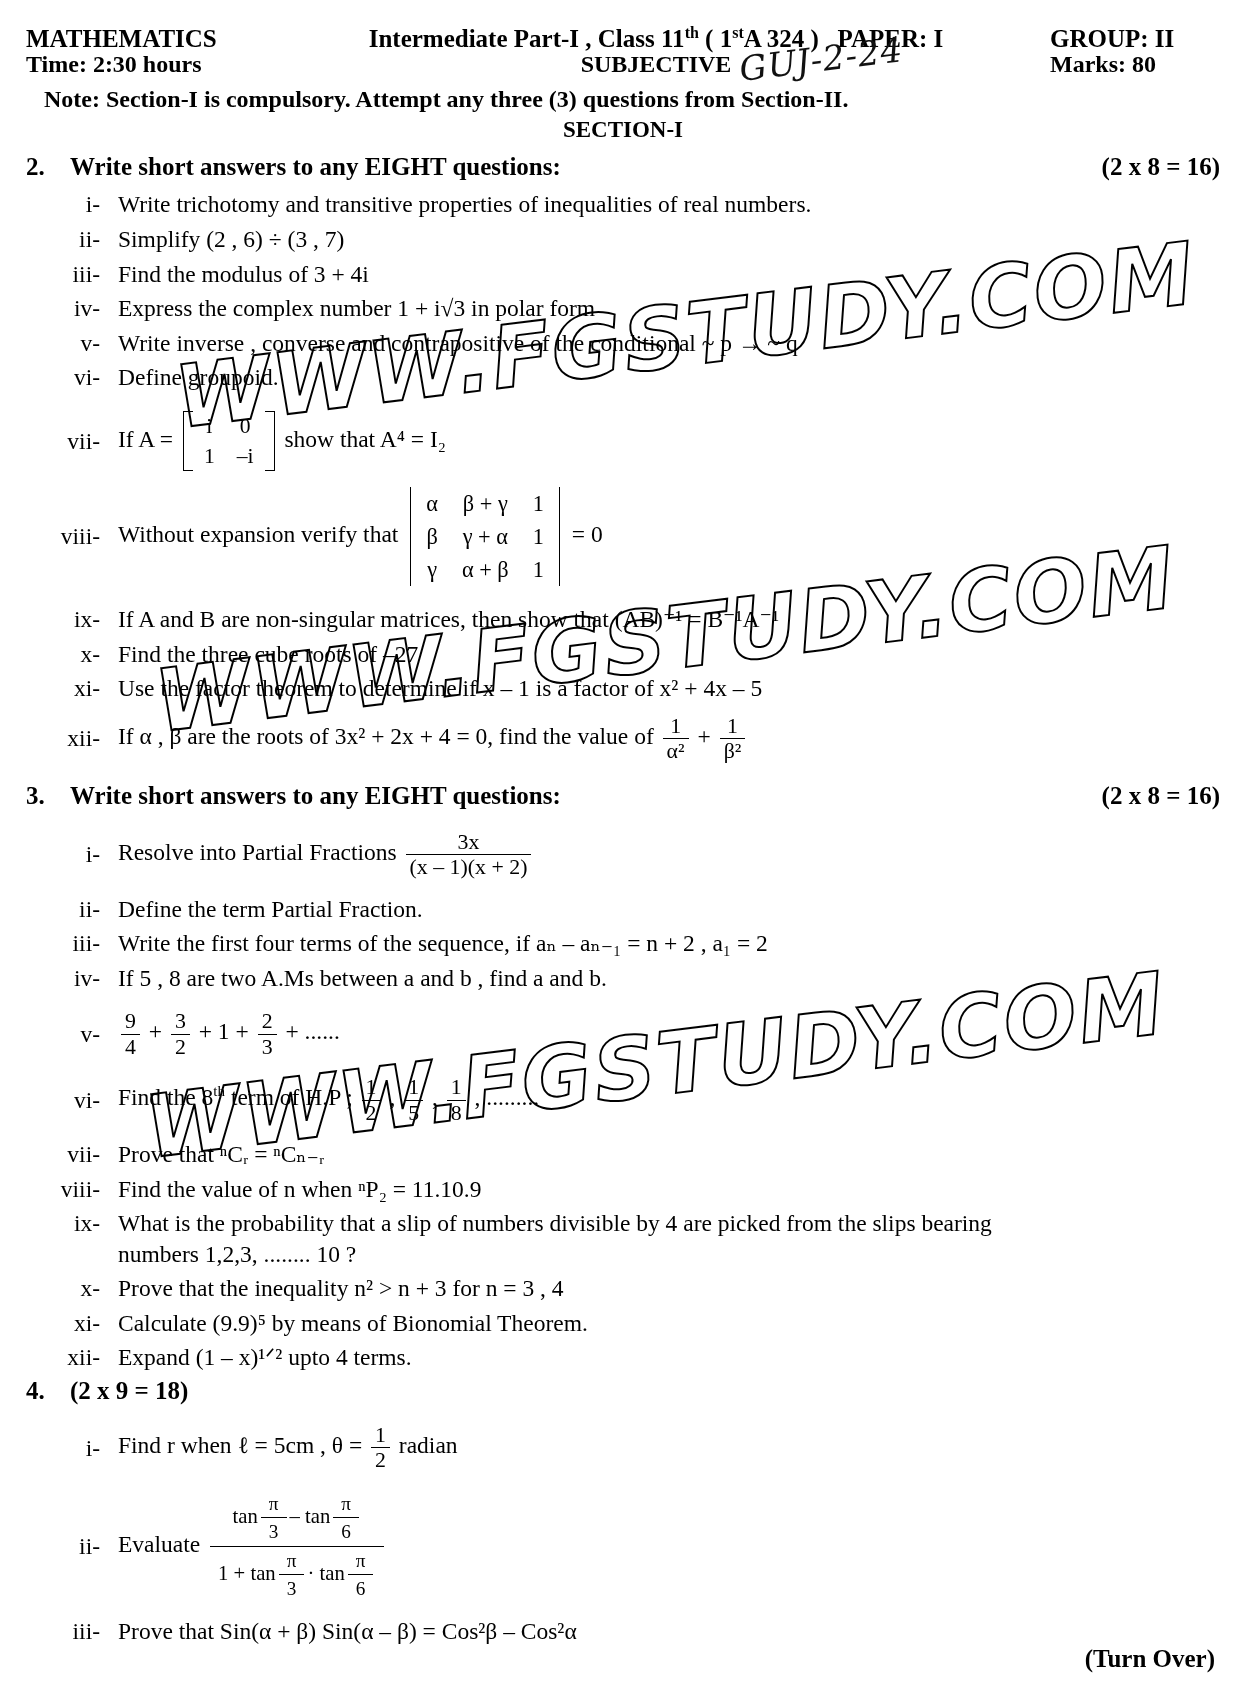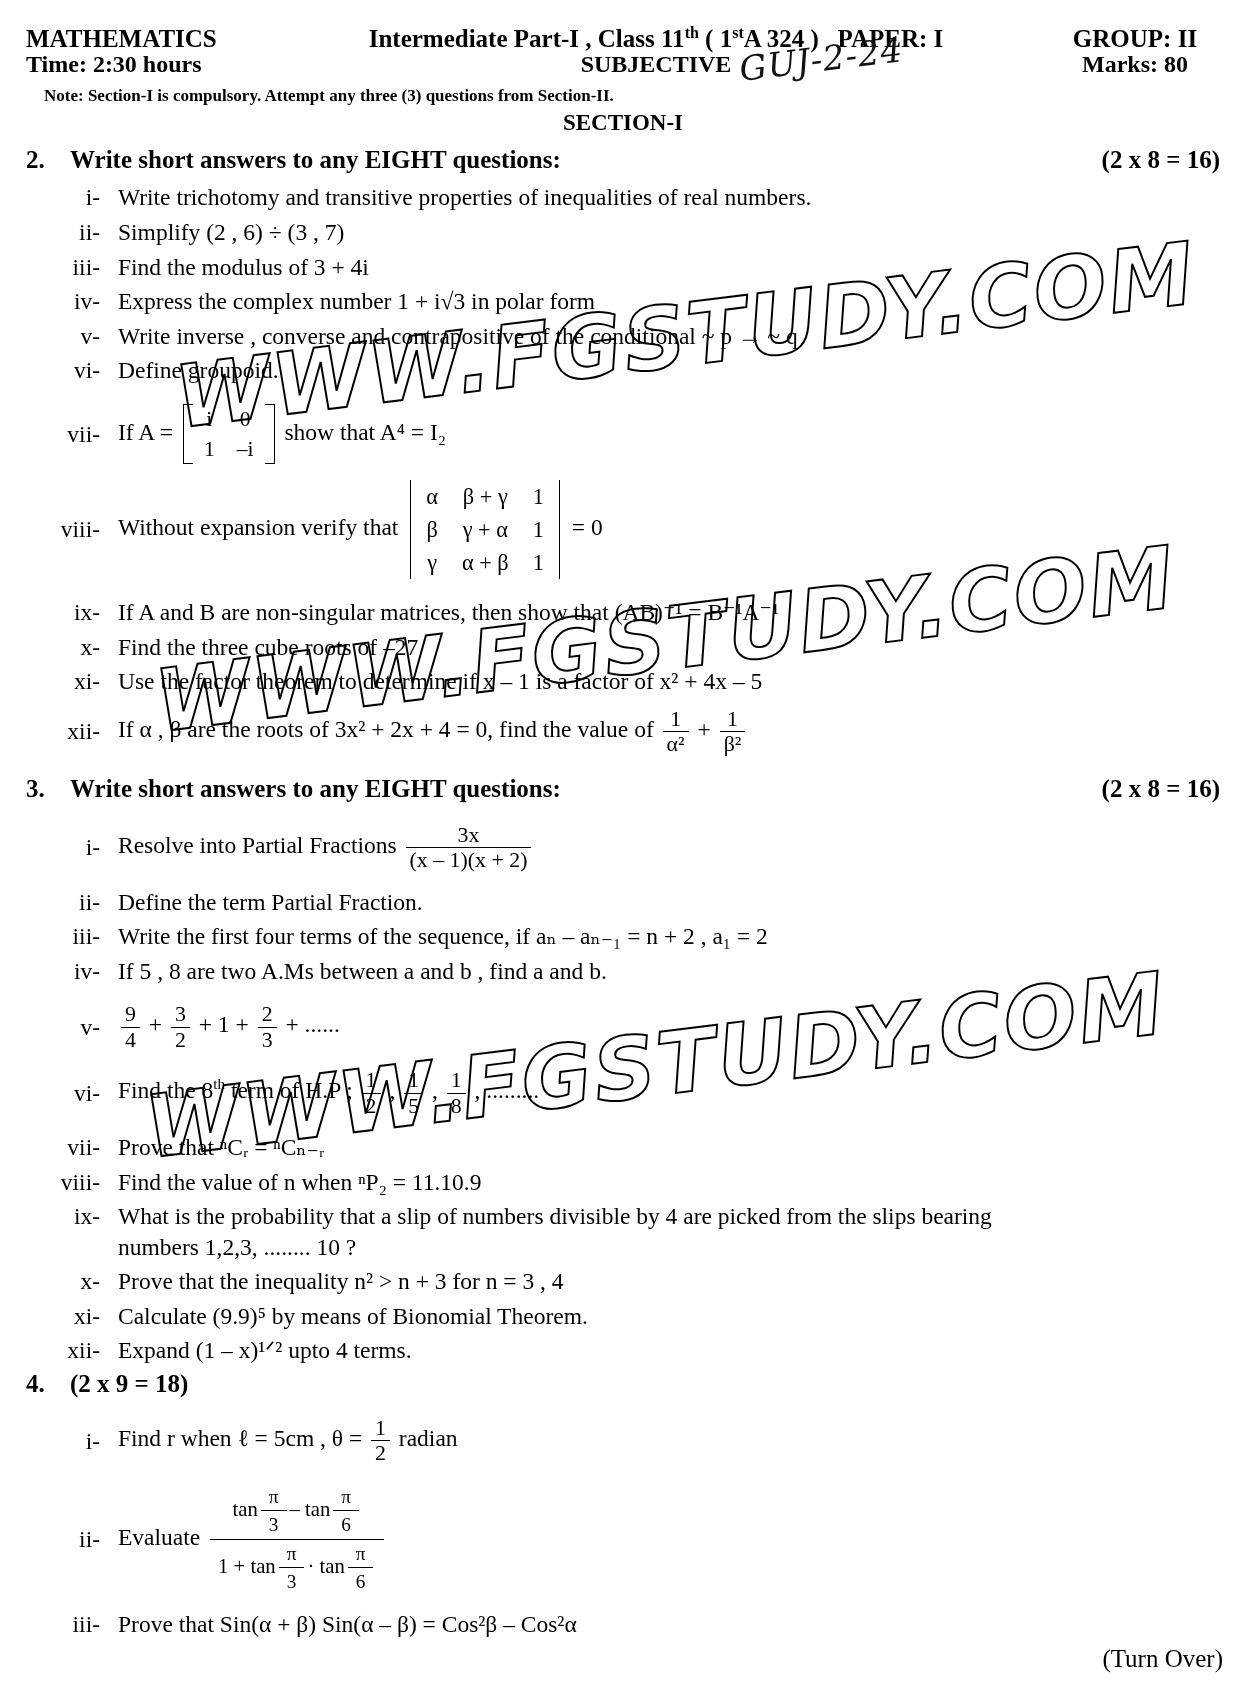--- a/index.html
+++ b/index.html
@@ -26,41 +26,41 @@
     display: flex;
     align-items: baseline;
     font-weight: bold;
     font-size: 25px;
     line-height: 1.05;
     gap: 48px;
   }
   .hdr-row-1 { margin-top: 4px; }
   .hdr-left   { width: 236px; flex: none; }
   .hdr-center { flex: 1 1 auto; text-align: center; }
-  .hdr-right  { width: 170px; flex: none; text-align: center; }
+  .hdr-right  { width: 170px; flex: none; text-align: left; }
   .hdr-sub    { font-size: 24px; }
   .hdr-mid-wrap { position: relative; flex: 1 1 auto; text-align: center; }
 
   .handwrite {
     position: absolute;
     left: 62%;
     top: -10px;
     font-family: "DejaVu Serif", serif;
     font-weight: normal;
     font-style: italic;
     font-size: 34px;
     letter-spacing: 1px;
     transform: rotate(-7deg);
     color: #111;
     white-space: nowrap;
   }
 
   .note-line {
     font-weight: bold;
-    font-size: 17px;
+    font-size: 24px;
     margin-top: 9px;
     padding-left: 18px;
   }
   .section-title {
     text-align: center;
     font-weight: bold;
     font-size: 23px;
     margin-top: 4px;
   }
   .section-title span { }
@@ -156,23 +156,23 @@
     text-align: center;
     font-size: 0.88em;
     line-height: 1.2;
     margin: 0 4px;
   }
   .bigfrac .num { display: block; padding: 0 8px 3px 8px; }
   .bigfrac .den { display: block; border-top: 1.8px solid #000; padding: 3px 8px 0 8px; }
 
   .turnover {
     position: absolute;
-    right: 27px;
+    right: 35px;
     bottom: 14px;
-    font-weight: normal;
+    font-weight: bold;
     font-size: 25px;
   }
 
   
   .wm {
     position: absolute;
     font-family: "DejaVu Sans", sans-serif;
     font-weight: bold;
     font-style: italic;
     letter-spacing: 2px;

